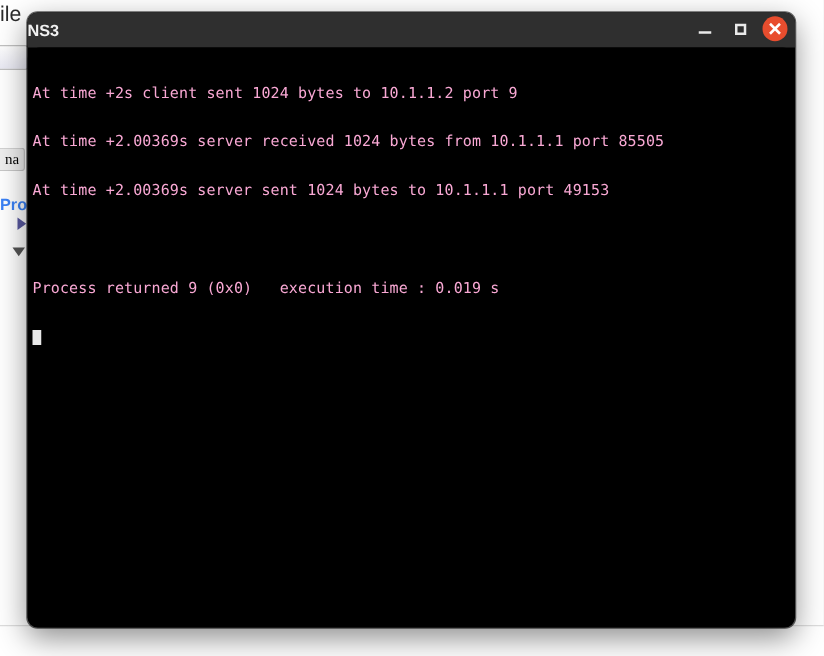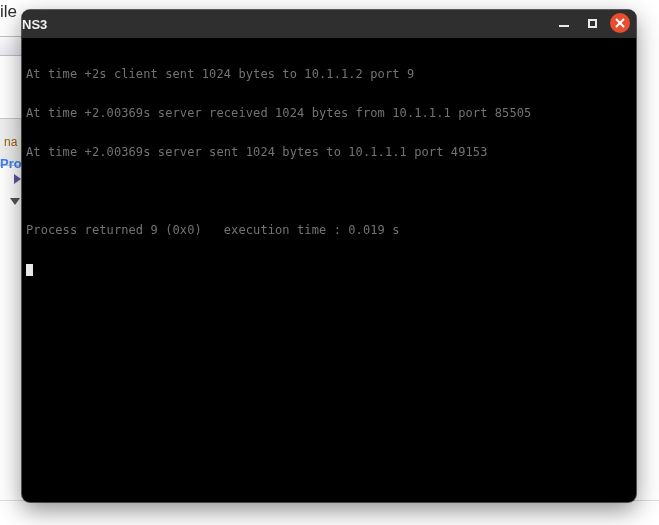--- a/index.html
+++ b/index.html
@@ -36,22 +36,23 @@
     color: #2b2b2b;
   }
   .bg .tab-na {
     position: absolute;
     left: 0; top: 118px;
     font-size: 12px;
     background: #eeeeee;
     border: 1px solid #c8c8c8;
     border-left: none;
     border-radius: 0 3px 3px 0;
-    padding: 16px 4px;
-    color: #a16207;
+    padding: 1px 4px;
+    color: #000000;
+    font-family: Liberation Serif, serif;
   }
   .bg .label-pro {
     position: absolute;
     left: 0; top: 156px;
     font-size: 13px;
     font-weight: 700;
     color: #3b82f6;
   }
   .bg .tri-right {
     position: absolute;
@@ -155,21 +156,21 @@
 
   .term {
     position: absolute;
     left: 0; right: 0;
     top: 28px;
     bottom: 0;
     padding: 4px 4px 4px 4px;
     font-family: "DejaVu Sans Mono","Liberation Mono","Consolas",monospace;
     font-size: 12px;
     line-height: 13px;
-    color: #737373;
+    color: #f9a8d4;
     white-space: pre;
     overflow: hidden;
     background: #000;
     letter-spacing: 0.1px;
     border-radius: 10px;
   }
   .term .line {
     display: block;
     min-height: 13px;
   }

